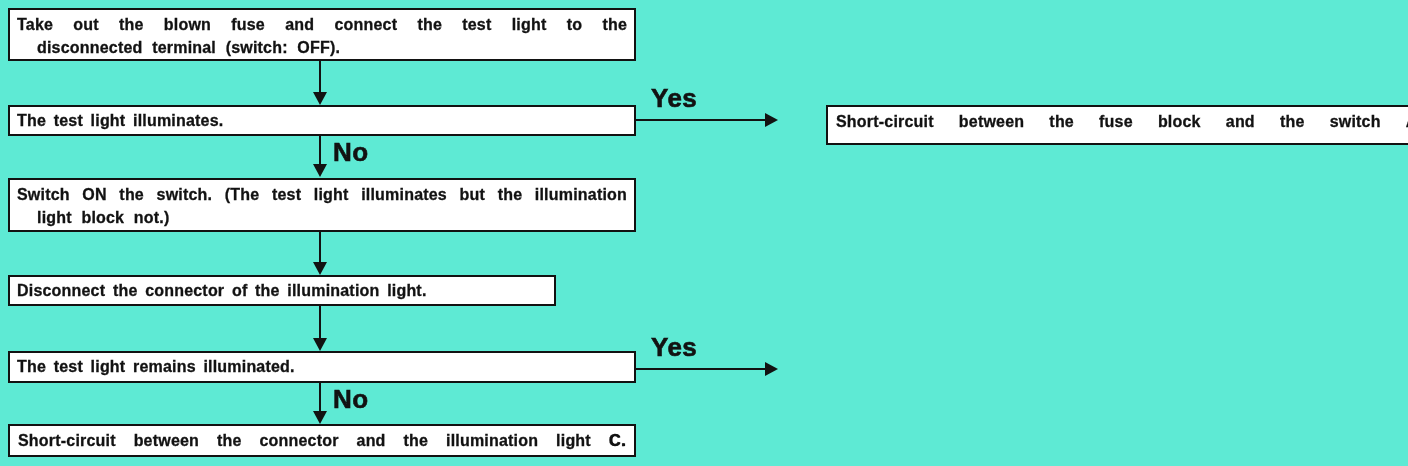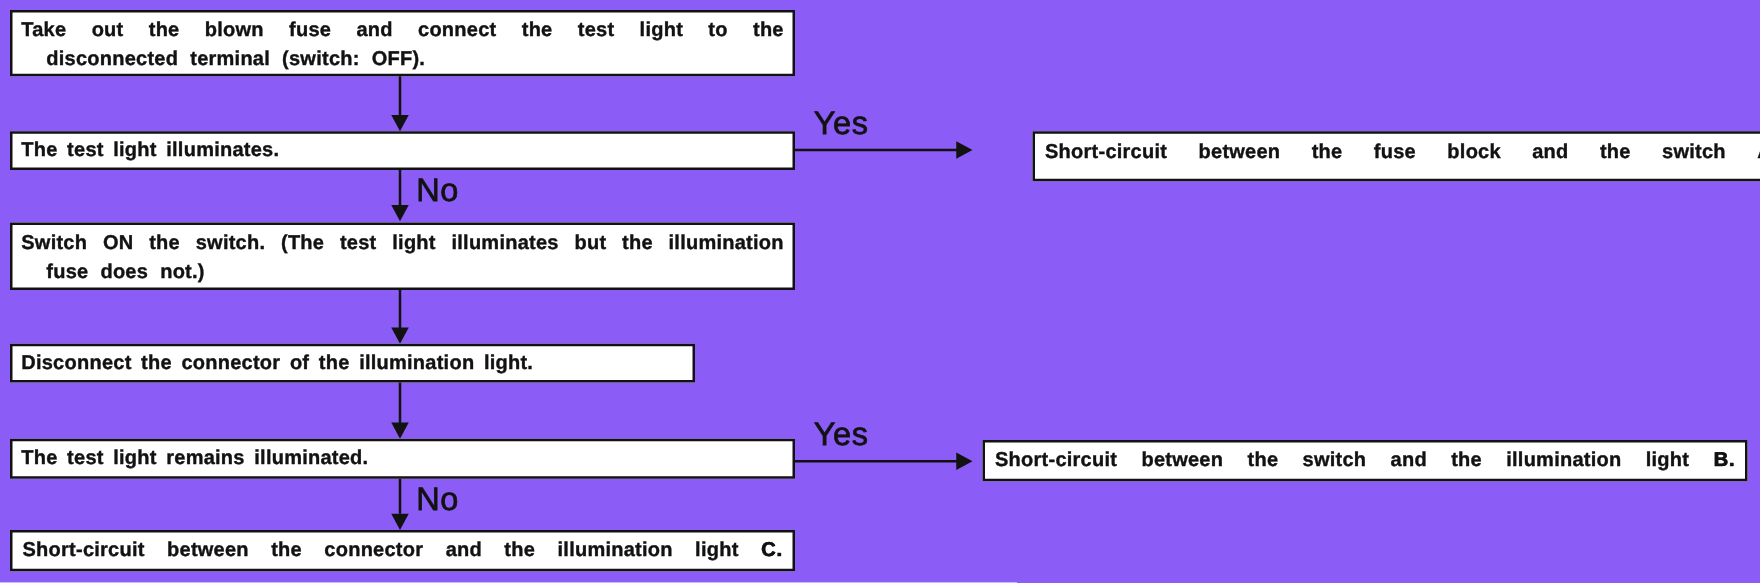--- a/index.html
+++ b/index.html
@@ -4,21 +4,21 @@
 <style>
   html, body {
     margin: 0;
     padding: 0;
     background: #ffffff;
   }
   .canvas {
     position: relative;
     width: 1408px;
     height: 466px;
-    background: #8b5cf6;
+    background: #5eead4;
     font-family: "Liberation Sans", "DejaVu Sans", sans-serif;
     color: #101010;
     overflow: hidden;
   }
   
   .fc-box {
     position: absolute;
     border: 2px solid #121212;
     background: #ffffff;
     box-sizing: border-box;
@@ -86,21 +86,21 @@
     width: 0;
     height: 0;
     border-top: 7px solid transparent;
     border-bottom: 7px solid transparent;
     border-left: 13px solid #121212;
   }
   
   .edge-label {
     position: absolute;
     font-size: 26px;
-    font-weight: 400;
+    font-weight: 700;
     letter-spacing: 0.5px;
     color: #121212;
     -webkit-text-stroke: 0.6px currentColor;
     line-height: 1;
     white-space: nowrap;
   }
 </style>
 </head>
 <body>
 
@@ -126,45 +126,41 @@
     <span>Short-circuit between the fuse block and the switch</span>
     <span class="tag">A.</span>
   </div>
 
   <div class="edge-label" style="left:333px; top:139px;">No</div>
   <div class="vline" style="left:319px; top:136px; height:28px;"></div>
   <div class="head-down" style="left:313px; top:164px;"></div>
 
   <div class="fc-box two-line" style="left:8px; top:178px; width:628px; height:54px;">
     <div class="jline">Switch ON the switch. (The test light illuminates but the illumination</div>
-    <div class="l2">fuse does not.)</div>
+    <div class="l2">light block not.)</div>
   </div>
 
   <div class="vline" style="left:319px; top:232px; height:31px;"></div>
   <div class="head-down" style="left:313px; top:262px;"></div>
 
   <div class="fc-box one-line" style="left:8px; top:275px; width:548px; height:31px;">
     <span>Disconnect the connector of the illumination light.</span>
   </div>
 
   <div class="vline" style="left:319px; top:306px; height:33px;"></div>
   <div class="head-down" style="left:313px; top:338px;"></div>
 
   <div class="fc-box one-line" style="left:8px; top:351px; width:628px; height:32px;align-items:center;">
     <span>The test light remains illuminated.</span>
   </div>
 
   <div class="edge-label" style="left:651px; top:334px;">Yes</div>
   <div class="hline" style="left:636px; top:368px; width:131px;"></div>
   <div class="head-right" style="left:765px; top:362px;"></div>
 
-  <div class="fc-box full-justify" style="left:786px; top:352px; width:612px; height:33px;">
-    <span>Short-circuit between the switch and the illumination light</span>
-    <span class="tag">B.</span>
-  </div>
 
   <div class="edge-label" style="left:333px; top:386px;">No</div>
   <div class="vline" style="left:319px; top:383px; height:28px;"></div>
   <div class="head-down" style="left:313px; top:411px;"></div>
 
   <div class="fc-box full-justify" style="left:8px; top:424px; width:628px; height:33px;">
     <span>Short-circuit between the connector and the illumination light</span>
     <span class="tag">C.</span>
   </div>
 

